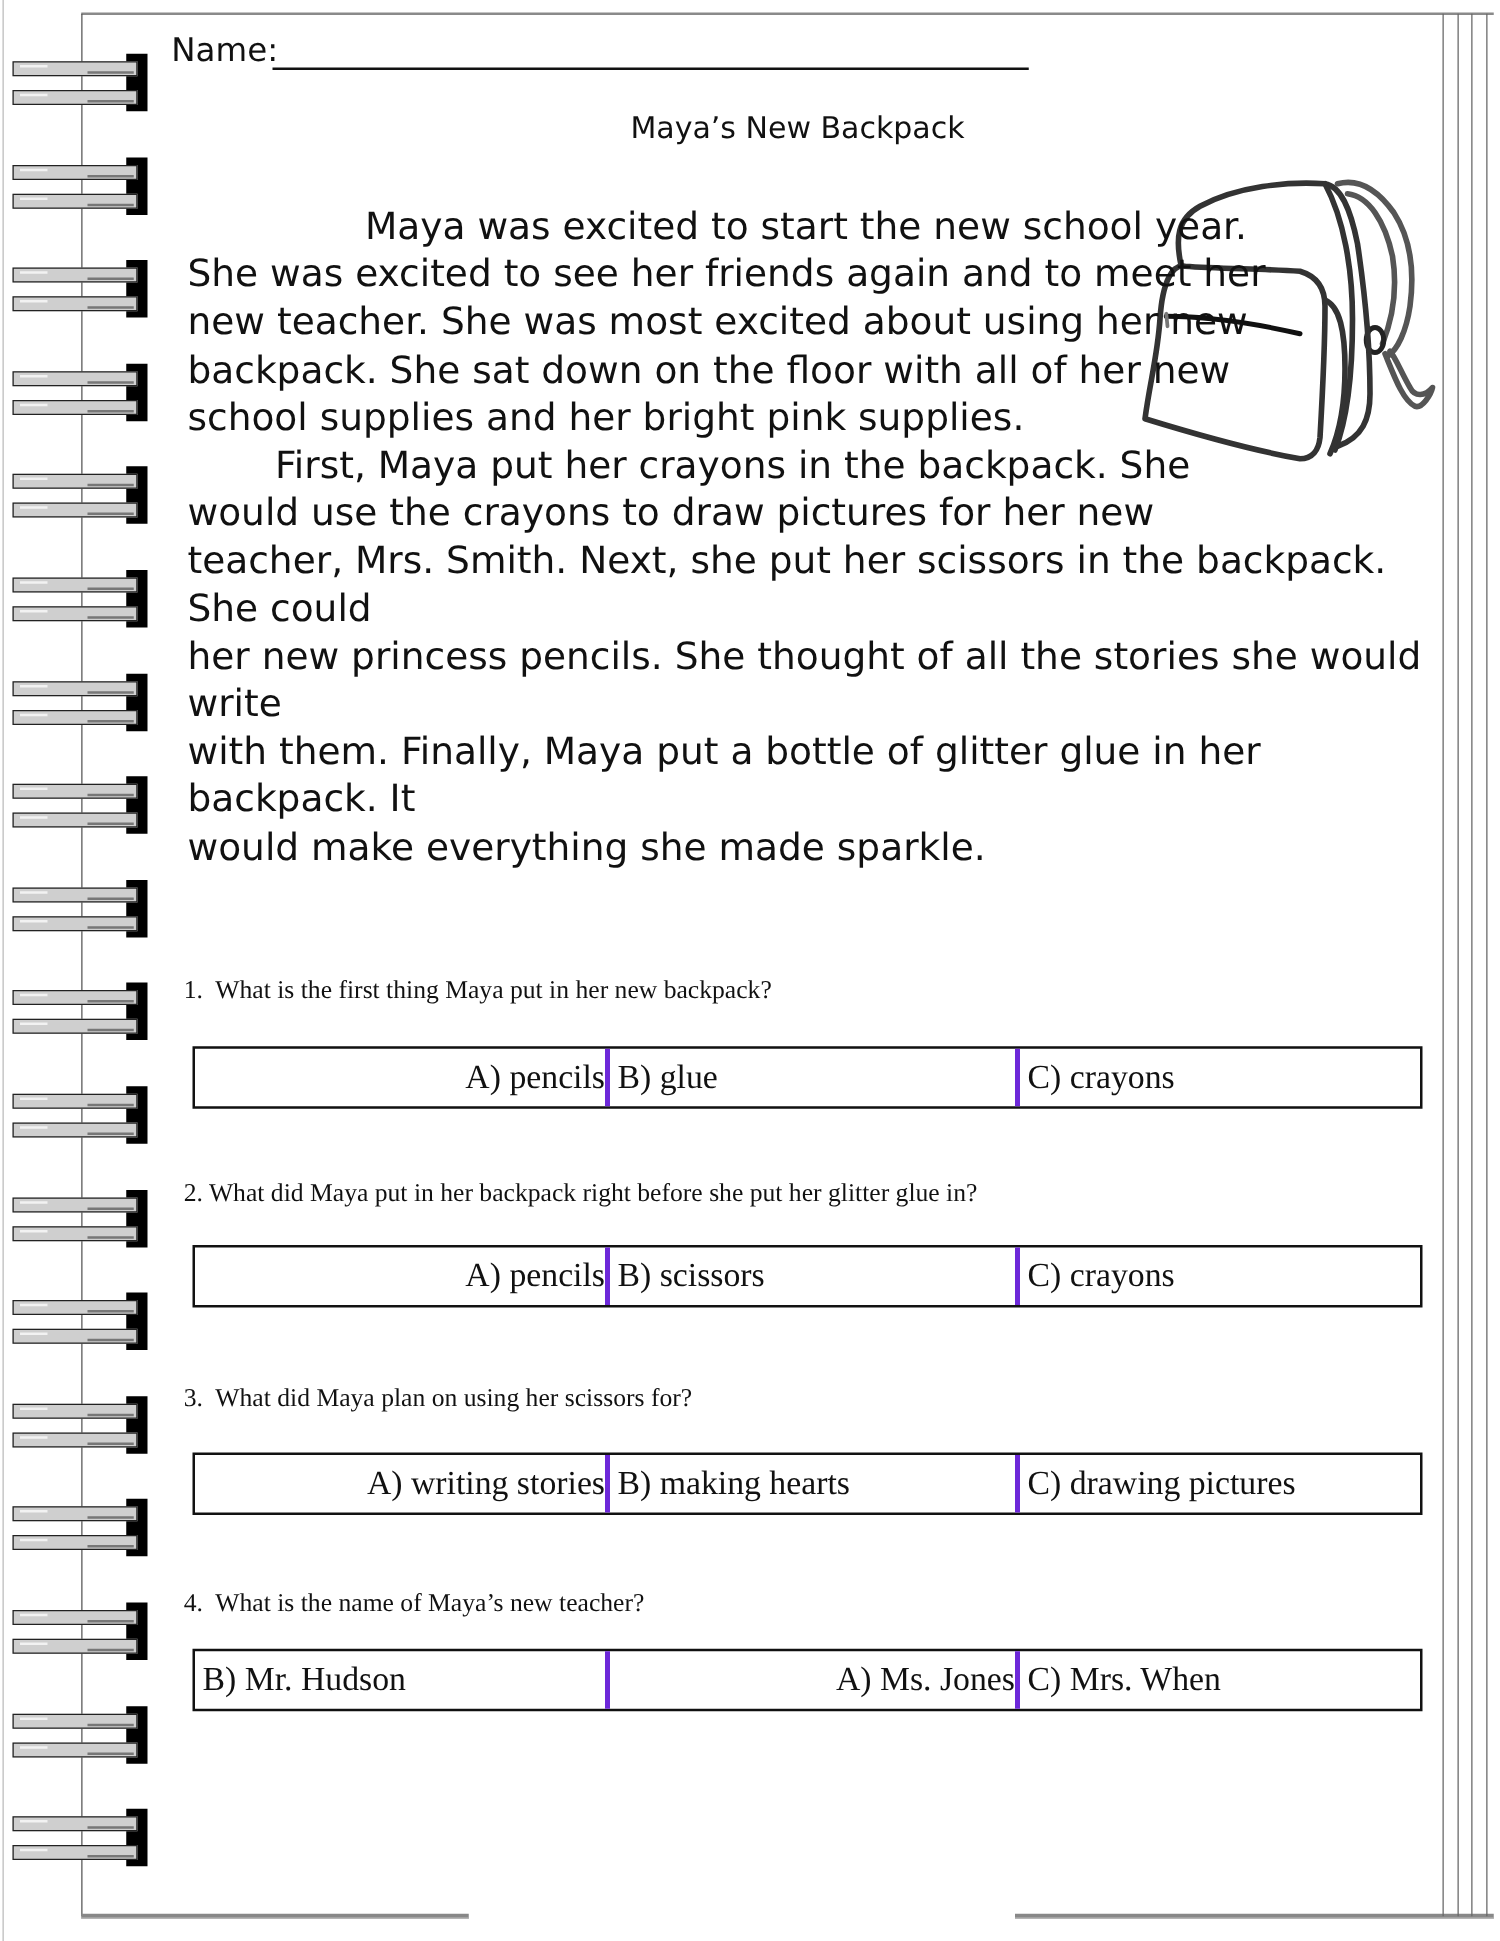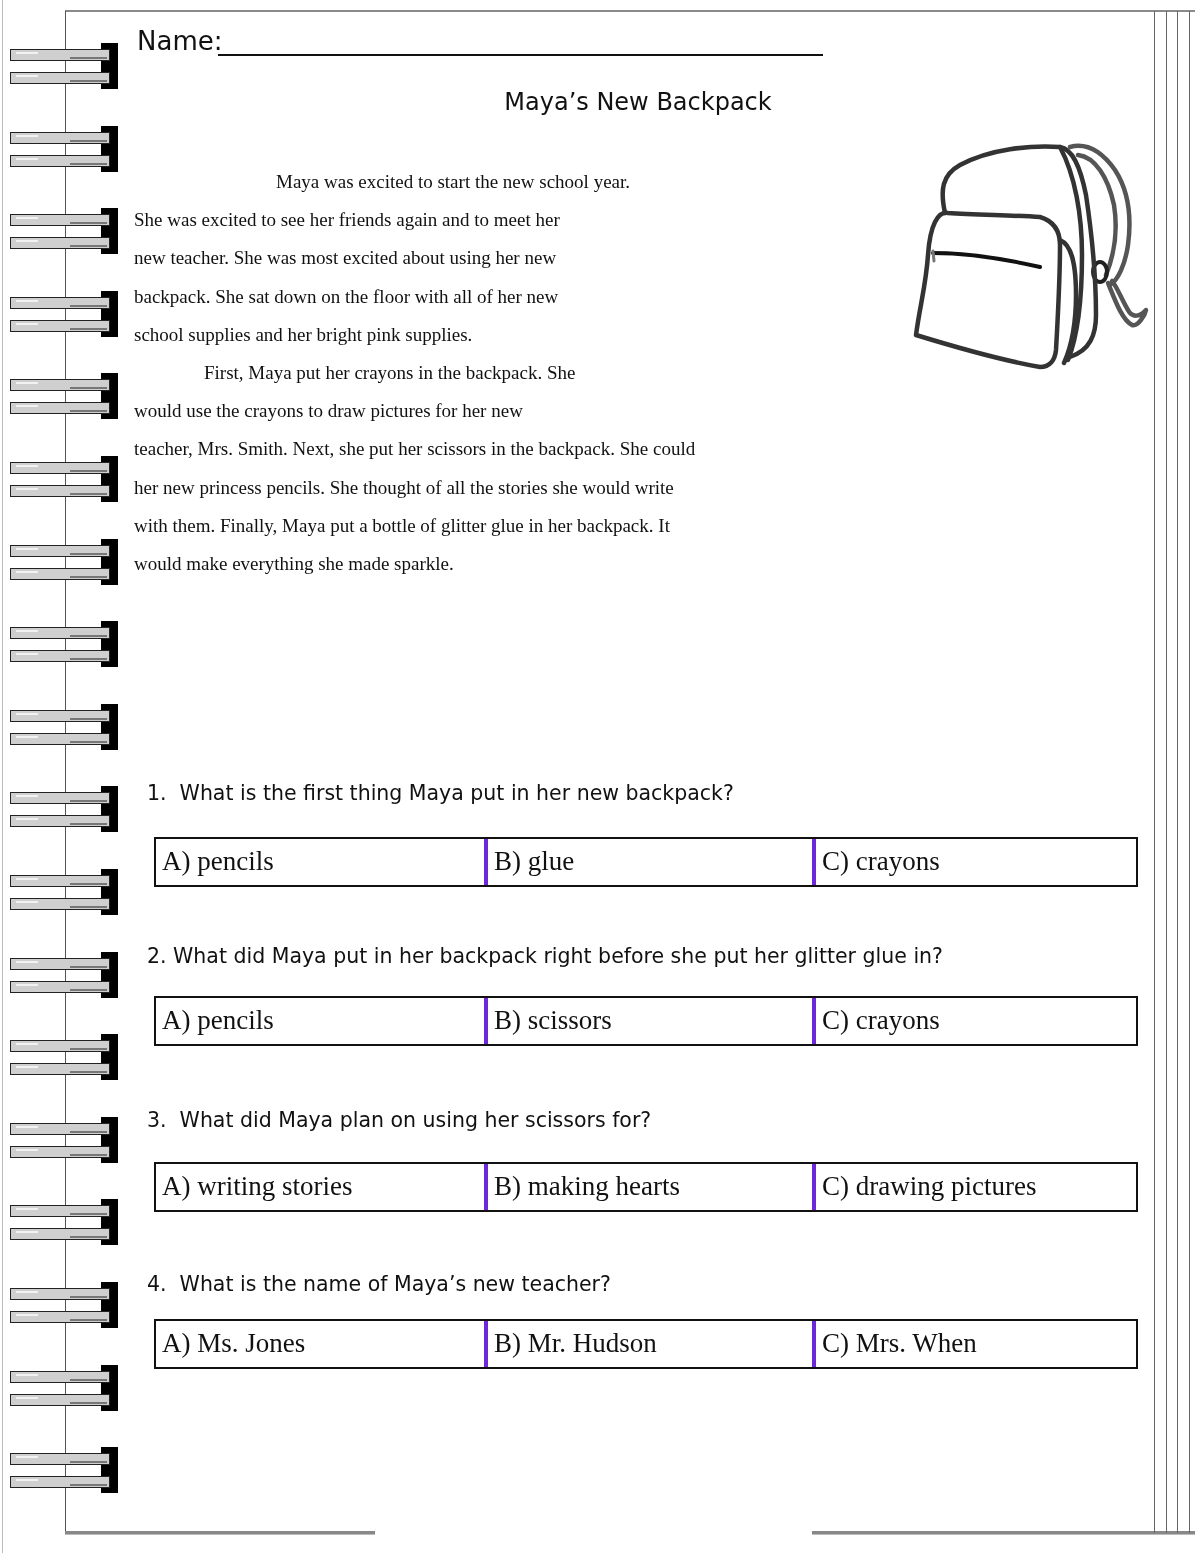--- a/index.html
+++ b/index.html
@@ -21,34 +21,34 @@
   .ring .bar.b2 { top:29px; }
   .ring .bar .hl { position:absolute; left:5px; top:2px; width:22px; height:2px; background:#f2f2f2; }
   .ring .bar .sh { position:absolute; right:2px; bottom:1px; width:37px; height:2px; background:#777; }
 
   .name-row { position:absolute; left:137px; top:26px; font-size:26px; }
   .name-label { display:inline-block; }
   .name-line { position:absolute; left:81px; top:28px; width:605px; height:2px; background:#111; }
 
   .title { position:absolute; left:0; width:1276px; top:88px; text-align:center; font-size:24px; }
 
-  .passage { position:absolute; left:134px; top:163px; width:990px; font-size:19px; line-height:38.2px;font-family:Liberation Serif, serif; }
+  .passage { position:absolute; left:150px; top:163px; width:990px; font-size:30px; line-height:38.2px; }
   .passage p { margin:0; }
   .indent1 { padding-left:142px; }
   .indent2 { padding-left:70px; }
 
   .backpack { position:absolute; left:900px; top:135px; width:255px; height:240px; }
 
-  .question { position:absolute; left:147px; font-size:20.5px; }
+  .question { position:absolute; left:147px; font-size:20.5px;font-family:Liberation Serif, serif; }
   .answers { position:absolute; left:154px; width:984px; height:50px; border:2.5px solid #111;
              box-sizing:border-box; display:flex; }
   .answers .cell { flex:0 0 auto; height:100%; box-sizing:border-box; padding-left:6px;
                    font-family:"Liberation Serif", serif; font-size:27px; line-height:44px; }
   .answers .cell + .cell { border-left:4px solid #6d28d9; }
-  .answers .c1 { width:328px; }
+  .answers .c1 { width:328px;text-align:right; }
   .answers .c2 { width:328px; }
   .answers .c3 { flex:1 1 auto; }
 </style>
 </head>
 <body>
 
 <div class="edge-left"></div>
 <div class="frame-top"></div>
 <div class="frame-left"></div>
 <div class="frame-bottom-a"></div>
@@ -331,16 +331,16 @@
   <div class="cell c1">A) writing stories</div>
   <div class="cell c2">B) making hearts</div>
   <div class="cell c3">C) drawing pictures</div>
 </div>
 
 <div class="question" style="top:1272px">
   <span>4.</span>&nbsp;
   <span>What is the name of Maya’s new teacher?</span>
 </div>
 <div class="answers" style="top:1319px">
+  <div class="cell c2">B) Mr. Hudson</div>
   <div class="cell c1">A) Ms. Jones</div>
-  <div class="cell c2">B) Mr. Hudson</div>
   <div class="cell c3">C) Mrs. When</div>
 </div>
 
 </body></html>

